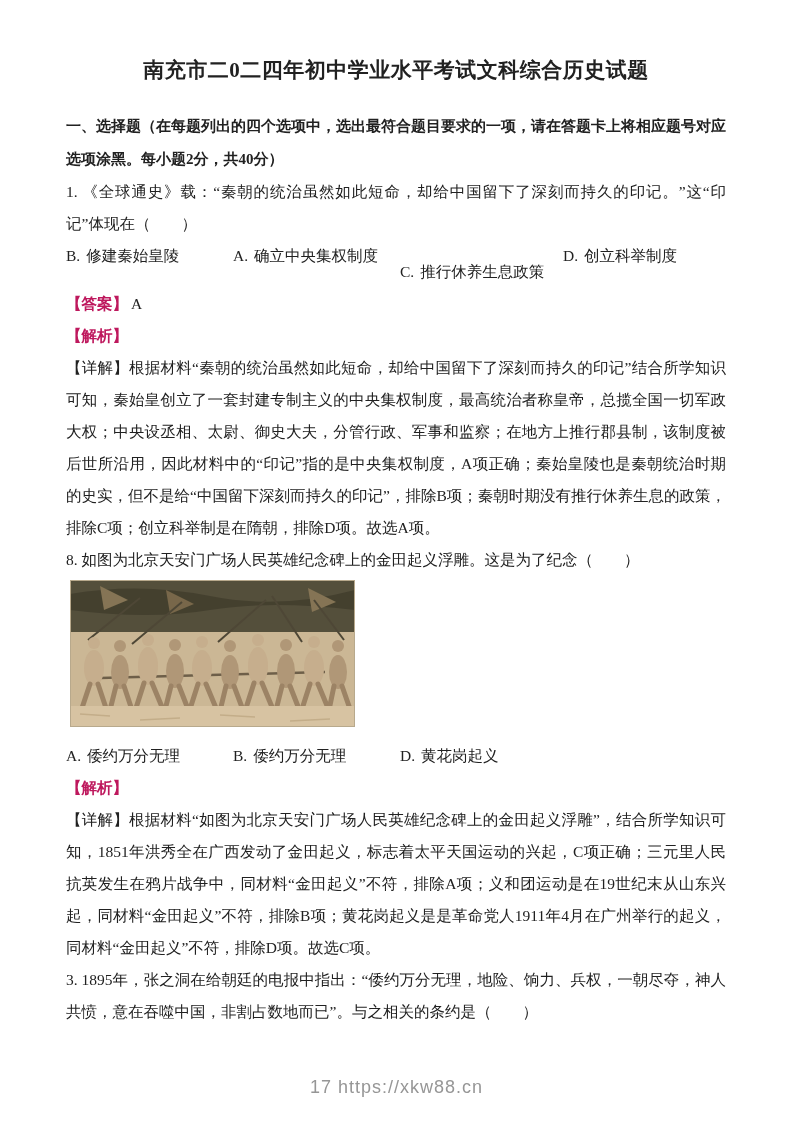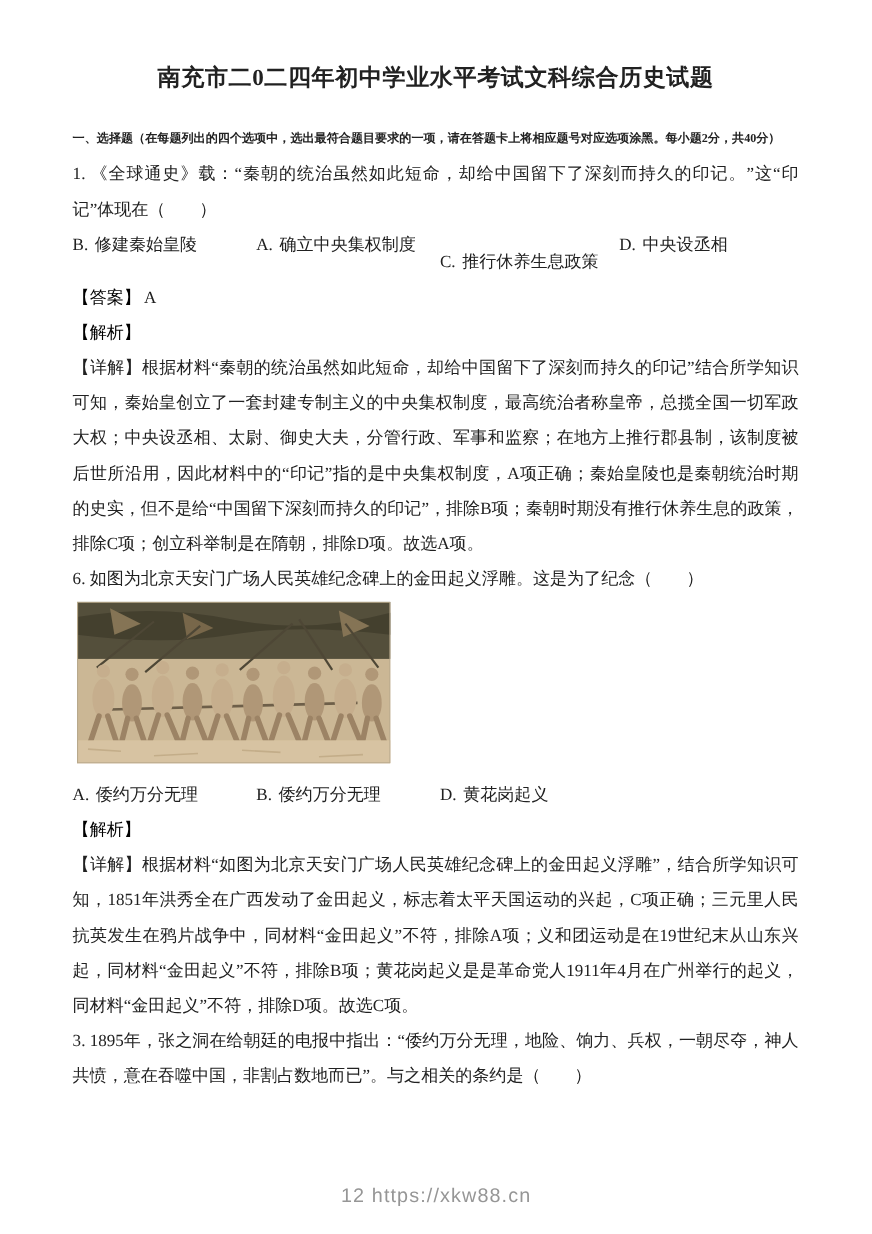--- a/index.html
+++ b/index.html
@@ -8,36 +8,36 @@
     background:#ffffff;
     font-family:"Liberation Serif","DejaVu Serif",serif;
     color:#212121;
   }
   .content{padding:54px 67px 0 66px;}
   .doc-title{
     font-size:21px;font-weight:bold;text-align:center;
     line-height:32px;margin:0 0 24px 0;letter-spacing:0.5px;
   }
   .section-heading{
-    font-size:11px;font-weight:bold;line-height:33px;
+    font-size:15px;font-weight:bold;line-height:33px;
     text-align:justify;margin:0;
   }
   .para{
     font-size:15.5px;line-height:32px;text-align:justify;margin:0;
   }
   .options-row{
     display:flex;font-size:15.5px;line-height:32px;margin:0;
   }
   .opt{white-space:nowrap;}
   .opt .k{margin-right:6px;}
   .ow1{width:167px;}
   .ow2{width:167px;}
   .ow3{width:163px;margin-top:16px;}
   .ow4{flex:1;}
-  .label-blue{color:#000000;}
+  .label-blue{color:#be185d;font-weight:bold;}
   .ansline{font-size:15.5px;line-height:32px;margin:0;}
   .ans-val{margin-left:3px;}
   .figure-wrap{margin:4px 0 13px 4px;width:285px;height:147px;}
   .figure-wrap svg{display:block;}
   .footer{
     position:absolute;left:0;right:0;bottom:24px;text-align:center;
     font-family:"Liberation Sans","DejaVu Sans",sans-serif;
     font-size:18px;color:#969696;letter-spacing:1px;
   }
 </style>
@@ -49,27 +49,27 @@
 
     <h1 class="doc-title">南充市二0二四年初中学业水平考试文科综合历史试题</h1>
 
     <p class="section-heading">一、选择题（在每题列出的四个选项中，选出最符合题目要求的一项，请在答题卡上将相应题号对应选项涂黑。每小题2分，共40分）</p>
 
     <p class="para">1. 《全球通史》载：“秦朝的统治虽然如此短命，却给中国留下了深刻而持久的印记。”这“印记”体现在（　　）</p>
     <div class="options-row">
       <span class="opt ow2"><span class="k">B.</span><span>修建秦始皇陵</span></span>
       <span class="opt ow1"><span class="k">A.</span><span>确立中央集权制度</span></span>
       <span class="opt ow3"><span class="k">C.</span><span>推行休养生息政策</span></span>
-      <span class="opt ow4"><span class="k">D.</span><span>中央设丞相</span></span>
+      <span class="opt ow4"><span class="k">D.</span><span>创立科举制度</span></span>
     </div>
     <p class="ansline"><span class="label-blue">【答案】</span><span class="ans-val">A</span></p>
     <p class="ansline"><span class="label-blue">【解析】</span></p>
     <p class="para"><span>【详解】</span><span>根据材料“秦朝的统治虽然如此短命，却给中国留下了深刻而持久的印记”结合所学知识可知，秦始皇创立了一套封建专制主义的中央集权制度，最高统治者称皇帝，总揽全国一切军政大权；中央设丞相、太尉、御史大夫，分管行政、军事和监察；在地方上推行郡县制，该制度被后世所沿用，因此材料中的“印记”指的是中央集权制度，A项正确；秦始皇陵也是秦朝统治时期的史实，但不是给“中国留下深刻而持久的印记”，排除B项；秦朝时期没有推行休养生息的政策，排除C项；创立科举制是在隋朝，排除D项。故选A项。</span></p>
 
-    <p class="para">6. 如图为北京天安门广场人民英雄纪念碑上的金田起义浮雕。这是为了纪念（　　）</p>
+    <p class="para">8. 如图为北京天安门广场人民英雄纪念碑上的金田起义浮雕。这是为了纪念（　　）</p>
 
     <div class="figure-wrap">
       <svg width="285" height="147" viewBox="0 0 285 147" xmlns="http://www.w3.org/2000/svg">
         <rect width="285" height="147" fill="#cbb795"></rect>
         <rect width="285" height="52" fill="#544f3b"></rect>
         <path d="M0 14 Q70 2 140 16 T285 10 L285 30 Q200 20 140 30 T0 30 Z" fill="#3f3b2b" opacity="0.75"></path>
         <path d="M30 6 L58 20 L34 30 Z" fill="#857455"></path>
         <path d="M96 10 L124 24 L100 34 Z" fill="#78674a"></path>
         <path d="M238 8 L266 22 L242 32 Z" fill="#857455"></path>
         <g stroke="#4e4736" stroke-width="2">
@@ -144,14 +144,14 @@
       <span class="opt ow2"><span class="k">B.</span><span>倭约万分无理</span></span>
       <span class="opt ow4"><span class="k">D.</span><span>黄花岗起义</span></span>
     </div>
     <p class="ansline"><span class="label-blue">【解析】</span></p>
     <p class="para"><span>【详解】</span><span>根据材料“如图为北京天安门广场人民英雄纪念碑上的金田起义浮雕”，结合所学知识可知，1851年洪秀全在广西发动了金田起义，标志着太平天国运动的兴起，C项正确；三元里人民抗英发生在鸦片战争中，同材料“金田起义”不符，排除A项；义和团运动是在19世纪末从山东兴起，同材料“金田起义”不符，排除B项；黄花岗起义是是革命党人1911年4月在广州举行的起义，同材料“金田起义”不符，排除D项。故选C项。</span></p>
 
     <p class="para">3. 1895年，张之洞在给朝廷的电报中指出：“倭约万分无理，地险、饷力、兵权，一朝尽夺，神人共愤，意在吞噬中国，非割占数地而已”。与之相关的条约是（　　）</p>
 
   </div>
 
-  <div class="footer">12 https://xkw88.cn</div>
+  <div class="footer">17 https://xkw88.cn</div>
 </div>
 
 </body></html>

